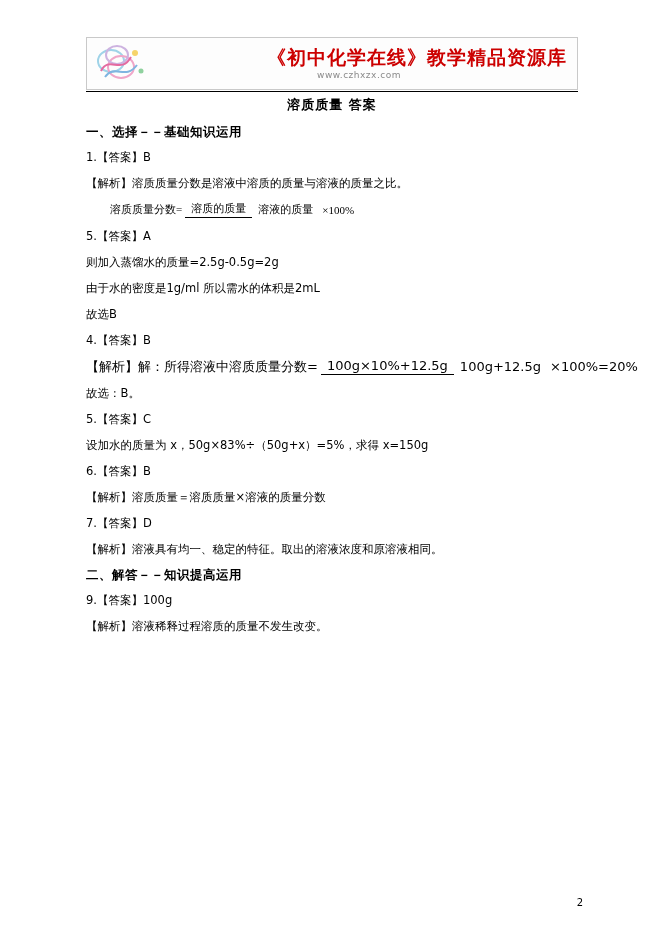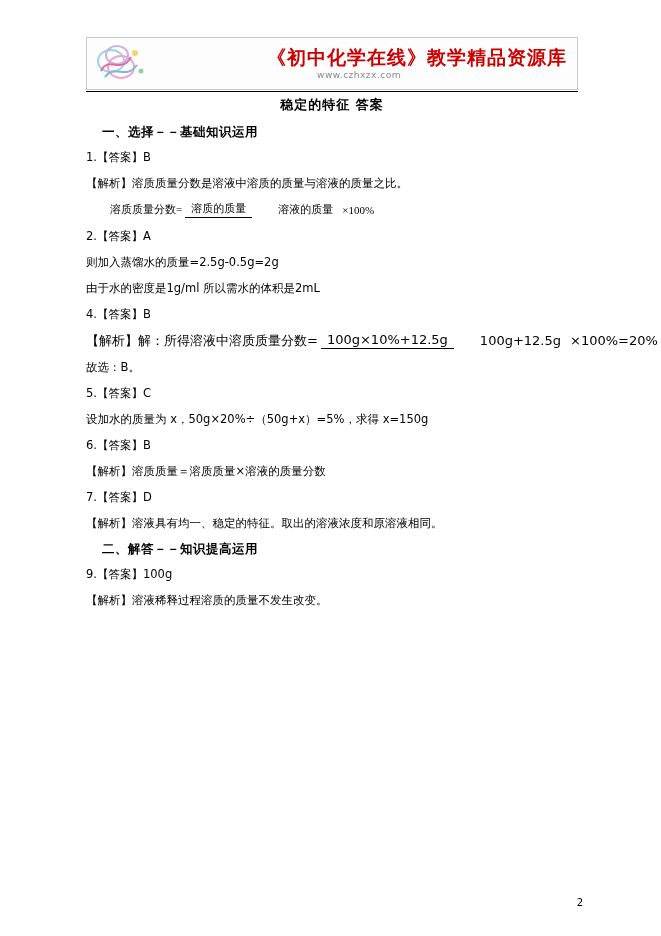--- a/index.html
+++ b/index.html
@@ -81,21 +81,21 @@
     text-align: center;
     font-family: "DejaVu Sans", "Liberation Sans", sans-serif;
     font-size: 13px;
     font-weight: bold;
     letter-spacing: 1px;
     margin: 0 0 8px 0;
   }
   .section-head {
     font-size: 12.5px;
     font-weight: bold;
-    margin: 10px 0 8px 16px;
+    margin: 10px 0 8px 0;
     letter-spacing: 0.5px;
   }
   .line {
     font-size: 11.5px;
     line-height: 16px;
     margin: 0 0 10px 0;
     white-space: nowrap;
   }
   
   .formula-box {
@@ -113,21 +113,20 @@
     margin: 0 3px;
   }
   .frac .num {
     border-bottom: 1px solid #000;
     padding: 0 6px 1px 6px;
     line-height: 15px;
   }
   .frac .den {
     padding: 1px 6px 0 6px;
     line-height: 15px;
-    margin-left: 20px;
   }
   .inline-frac-line {
     display: flex;
     align-items: flex-end;
     font-size: 13px;
     line-height: 16px;
     margin: 0 0 10px 0;
     white-space: nowrap;
   }
   .page-number {
@@ -158,53 +157,54 @@
     <div class="banner-text">
       <div class="banner-title">《初中化学在线》教学精品资源库</div>
       <div class="banner-sub">www.czhxzx.com</div>
     </div>
   </div>
 
   <div class="hr-top"></div>
 
   <div class="content">
 
-    <div class="doc-title">稳定的特征 答案</div>
+    <div class="doc-title">溶质质量 答案</div>
 
     <div class="section-head">一、选择－－基础知识运用</div>
 
     <div class="line">1.【答案】B</div>
     <div class="line">【解析】溶质质量分数是溶液中溶质的质量与溶液的质量之比。</div>
 
     <div class="formula-box">
       <span>溶质质量分数=</span>
       <span class="frac">
         <span class="num">溶质的质量</span>
         <span class="den">溶液的质量</span>
       </span>
       <span>×100%</span>
     </div>
 
-    <div class="line">2.【答案】A</div>
+    <div class="line">5.【答案】A</div>
     <div class="line">则加入蒸馏水的质量=2.5g-0.5g=2g</div>
     <div class="line">由于水的密度是1g/ml 所以需水的体积是2mL</div>
+    <div class="line">故选B</div>
     <div class="line">4.【答案】B</div>
 
     <div class="inline-frac-line">
       <span>【解析】解：所得溶液中溶质质量分数=</span>
       <span class="frac">
         <span class="num">100g×10%+12.5g</span>
         <span class="den">100g+12.5g</span>
       </span>
       <span>×100%=20%</span>
     </div>
 
     <div class="line">故选：B。</div>
     <div class="line">5.【答案】C</div>
-    <div class="line">设加水的质量为 x，50g×20%÷（50g+x）=5%，求得 x=150g</div>
+    <div class="line">设加水的质量为 x，50g×83%÷（50g+x）=5%，求得 x=150g</div>
     <div class="line">6.【答案】B</div>
     <div class="line">【解析】溶质质量＝溶质质量×溶液的质量分数</div>
     <div class="line">7.【答案】D</div>
     <div class="line">【解析】溶液具有均一、稳定的特征。取出的溶液浓度和原溶液相同。</div>
 
     <div class="section-head">二、解答－－知识提高运用</div>
     <div class="line">9.【答案】100g</div>
     <div class="line">【解析】溶液稀释过程溶质的质量不发生改变。</div>
 
   </div>

